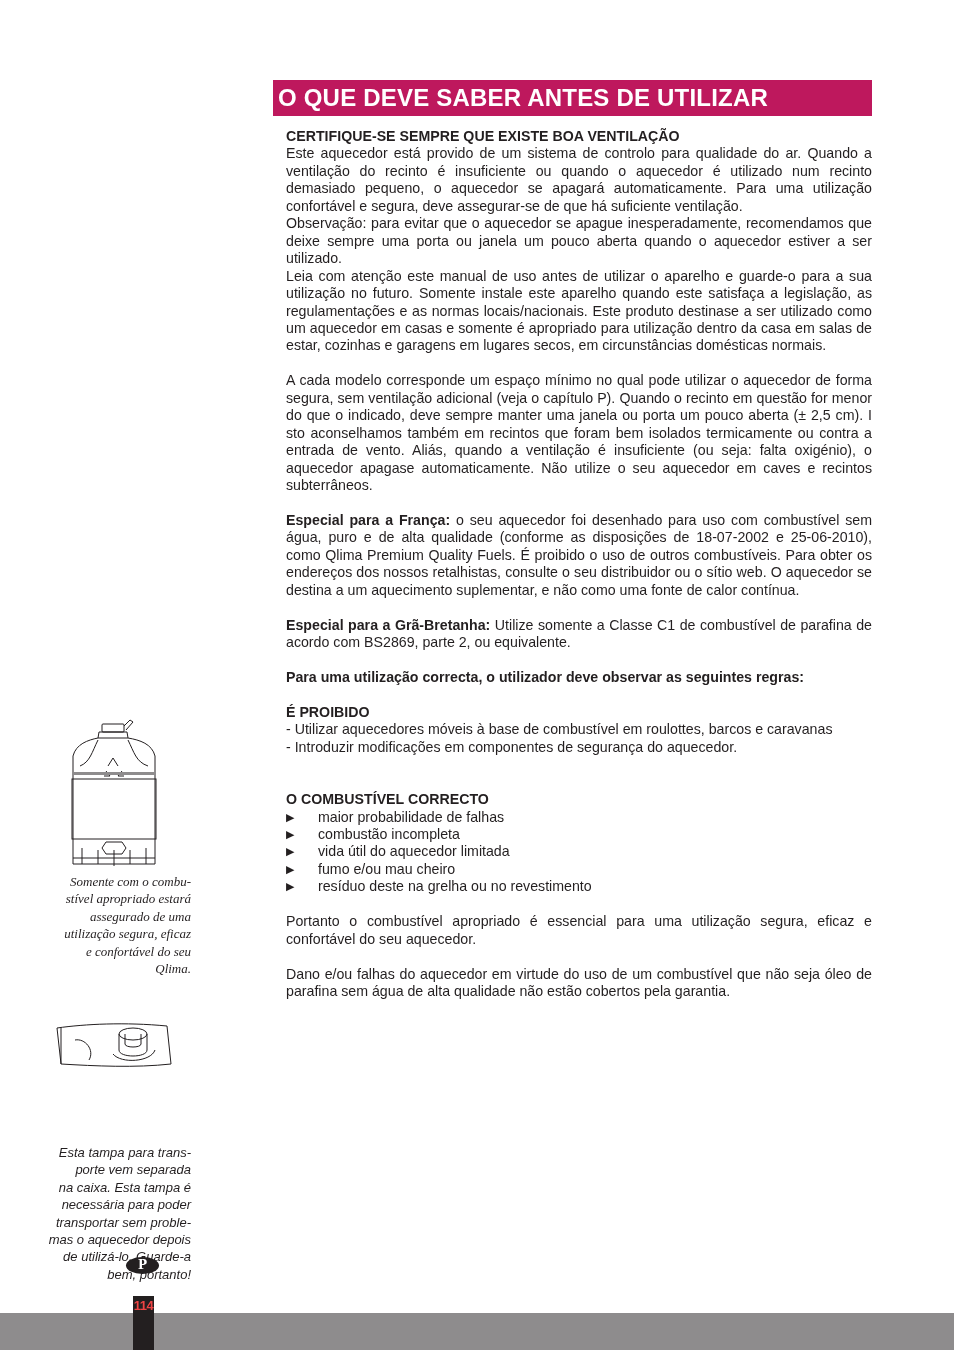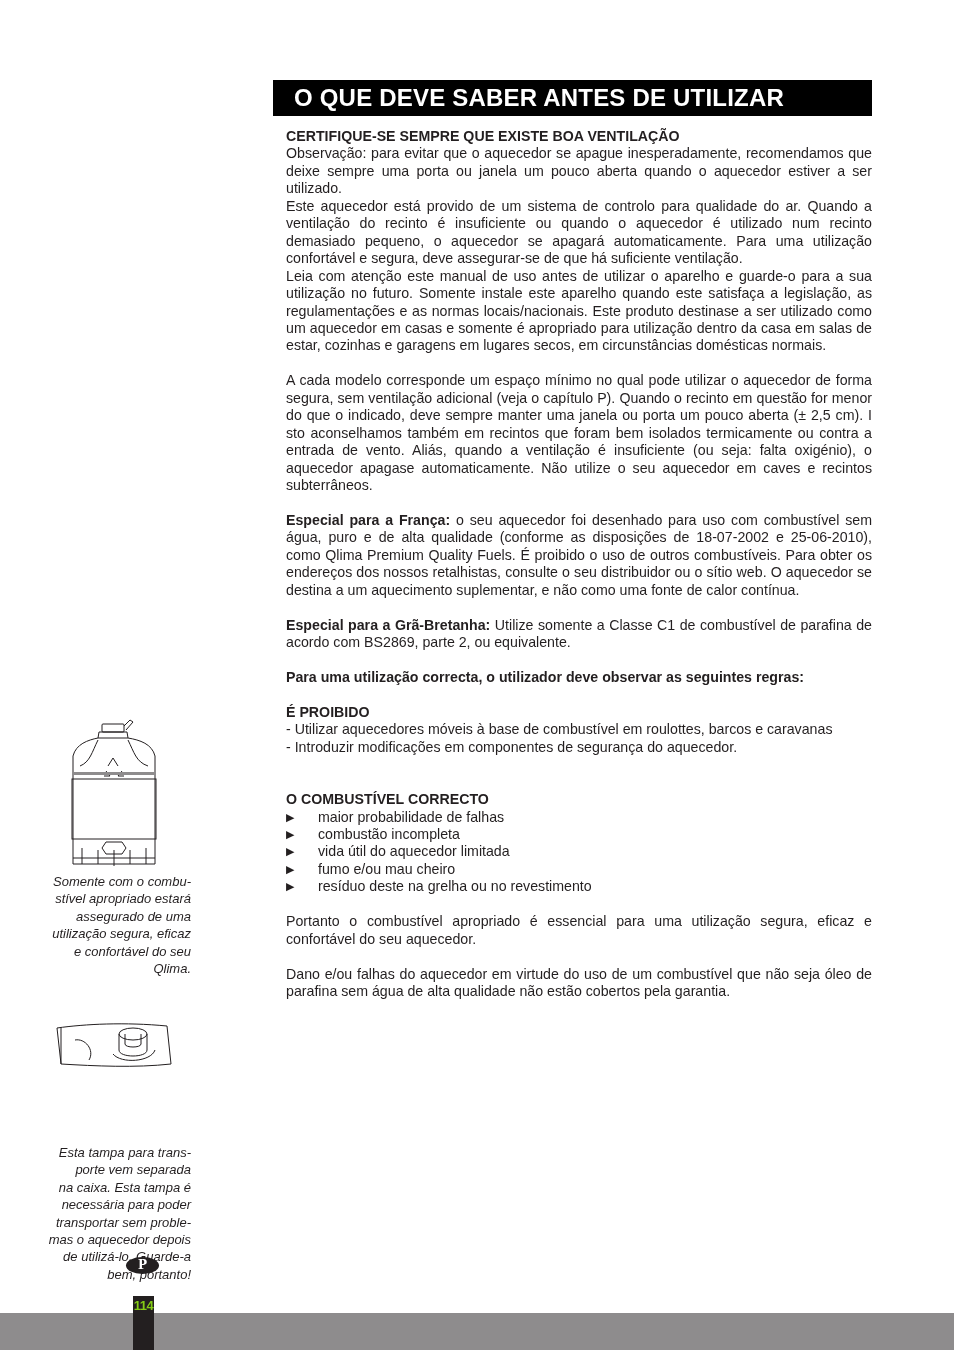--- a/index.html
+++ b/index.html
@@ -3,23 +3,23 @@
 <meta charset="utf-8">
 <style>
   html, body { margin: 0; padding: 0; }
   body {
     width: 954px; height: 1350px; position: relative; overflow: hidden;
     background: #ffffff; color: #231f20;
     font-family: "Liberation Sans", "DejaVu Sans", sans-serif;
   }
   .title-bar {
     position: absolute; left: 273px; top: 80px; width: 599px; height: 36px;
-    background: #000000; color: #ffffff;
+    background: #be185d; color: #ffffff;
     font-weight: bold; font-size: 24px; line-height: 36px;
-    padding-left: 21px; box-sizing: border-box; letter-spacing: 0.2px;
+    padding-left: 5px; box-sizing: border-box; letter-spacing: 0.2px;
   }
   .main {
     position: absolute; left: 286px; top: 128px; width: 586px;
     font-size: 14.2px; line-height: 17.45px; text-align: justify;
   }
   .main p { margin: 0; }
   .main .gap { height: 17.45px; }
   .main .h { font-weight: bold; }
   .main b { font-weight: bold; }
   .dash-item { padding-left: 8.5px; text-indent: -8.5px; }
@@ -36,33 +36,33 @@
     background: #231f20; color: #fff; border-radius: 50%;
     font-weight: bold; font-size: 12px; line-height: 17px; text-align: center;
     font-family: "DejaVu Serif", serif;
   }
   .footer-bar {
     position: absolute; left: 0; top: 1313px; width: 954px; height: 37px;
     background: #8e8c8d;
   }
   .page-tab {
     position: absolute; left: 133px; top: 1296px; width: 21px; height: 54px;
-    background: #231f20; color: #84cc16; font-weight: bold; font-size: 13px;
+    background: #231f20; color: #ef4444; font-weight: bold; font-size: 13px;
     text-align: center; line-height: 20px; letter-spacing: -0.5px;
   }
 </style>
 </head>
 <body>
 
 <div class="title-bar">O QUE DEVE SABER ANTES DE UTILIZAR</div>
 
 <div class="main">
   <p class="h">CERTIFIQUE-SE SEMPRE QUE EXISTE BOA VENTILAÇÃO</p>
+  <p>Este aquecedor está provido de um sistema de controlo para qualidade do ar. Quando a ventilação do recinto é insuficiente ou quando o aquecedor é utilizado num recinto demasiado pequeno, o aquecedor se apagará automaticamente. Para uma utilização confortável e segura, deve assegurar-se de que há suficiente ventilação.</p>
   <p>Observação: para evitar que o aquecedor se apague inesperadamente, recomendamos que deixe sempre uma porta ou janela um pouco aberta quando o aquecedor estiver a ser utilizado.</p>
-  <p>Este aquecedor está provido de um sistema de controlo para qualidade do ar. Quando a ventilação do recinto é insuficiente ou quando o aquecedor é utilizado num recinto demasiado pequeno, o aquecedor se apagará automaticamente. Para uma utilização confortável e segura, deve assegurar-se de que há suficiente ventilação.</p>
   <p>Leia com atenção este manual de uso antes de utilizar o aparelho e guarde-o para a sua utilização no futuro. Somente instale este aparelho quando este satisfaça a legislação, as regulamentações e as normas locais/nacionais. Este produto destinase a ser utilizado como um aquecedor em casas e somente é apropriado para utilização dentro da casa em salas de estar, cozinhas e garagens em lugares secos, em circunstâncias domésticas normais.</p>
   <div class="gap"></div>
   <p>A cada modelo corresponde um espaço mínimo no qual pode utilizar o aquecedor de forma segura, sem ventilação adicional (veja o capítulo P). Quando o recinto em questão for menor do que o indicado, deve sempre manter uma janela ou porta um pouco aberta (± 2,5 cm). I sto aconselhamos também em recintos que foram bem isolados termicamente ou contra a entrada de vento. Aliás, quando a ventilação é insuficiente (ou seja: falta oxigénio), o aquecedor apagase automaticamente. Não utilize o seu aquecedor em caves e recintos subterrâneos.</p>
   <div class="gap"></div>
   <p><b>Especial para a França:</b><span> o seu aquecedor foi desenhado para uso com combustível sem água, puro e de alta qualidade (conforme as disposições de 18-07-2002 e 25-06-2010), como Qlima Premium Quality Fuels. É proibido o uso de outros combustíveis. Para obter os endereços dos nossos retalhistas, consulte o seu distribuidor ou o sítio web. O aquecedor se destina a um aquecimento suplementar, e não como uma fonte de calor contínua.</span></p>
   <div class="gap"></div>
   <p><b>Especial para a Grã-Bretanha:</b><span> Utilize somente a Classe C1 de combustível de parafina de acordo com BS2869, parte 2, ou equivalente.</span></p>
   <div class="gap"></div>
   <p class="h">Para uma utilização correcta, o utilizador deve observar as seguintes regras:</p>
   <div class="gap"></div>
@@ -109,21 +109,21 @@
     <path d="M60 24 C66 36 68 46 80 50"></path>
     <path d="M40 50 L45 42 L50 50 M38 55 L42 60 L36 60 M54 55 L50 60 L56 60"></path>
     <line x1="5" y1="58" x2="87" y2="58"></line>
     <rect x="4" y="63" width="84" height="60"></rect>
     <path d="M38 126 H54 L58 132 L54 138 H38 L34 132 Z"></path>
     <line x1="5" y1="142" x2="87" y2="142"></line>
     <path d="M14 148 V132 M30 148 V134 M46 150 V134 M62 148 V134 M78 148 V132"></path>
   </g>
   <rect x="5" y="56" width="82" height="3" fill="#8e8c8d"></rect>
 </svg>
-<div class="side" style="top:873px;">
+<div class="side" style="top:873px;font-family:Liberation Serif, serif;">
   <div>Somente com o combu-</div>
   <div>stível apropriado estará</div>
   <div>assegurado de uma</div>
   <div>utilização segura, eficaz</div>
   <div>e confortável do seu</div>
   <div>Qlima.</div>
 </div>
 
 <svg class="fig" style="left:55px; top:1020px;" width="118" height="50" viewBox="0 0 118 50">
   <g fill="none" stroke="#231f20" stroke-width="1">

